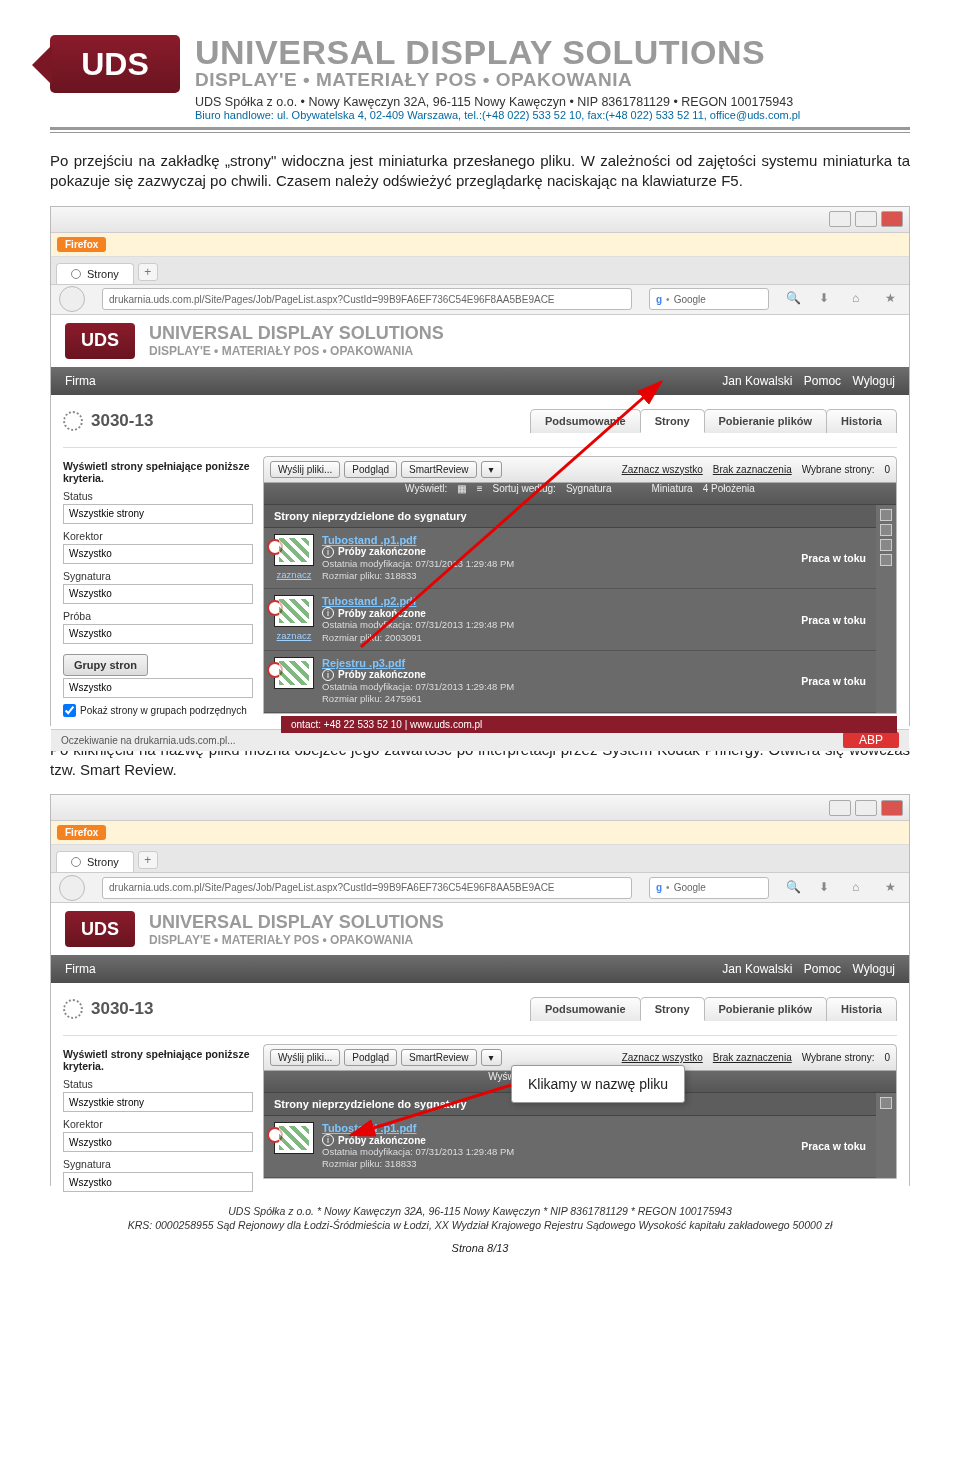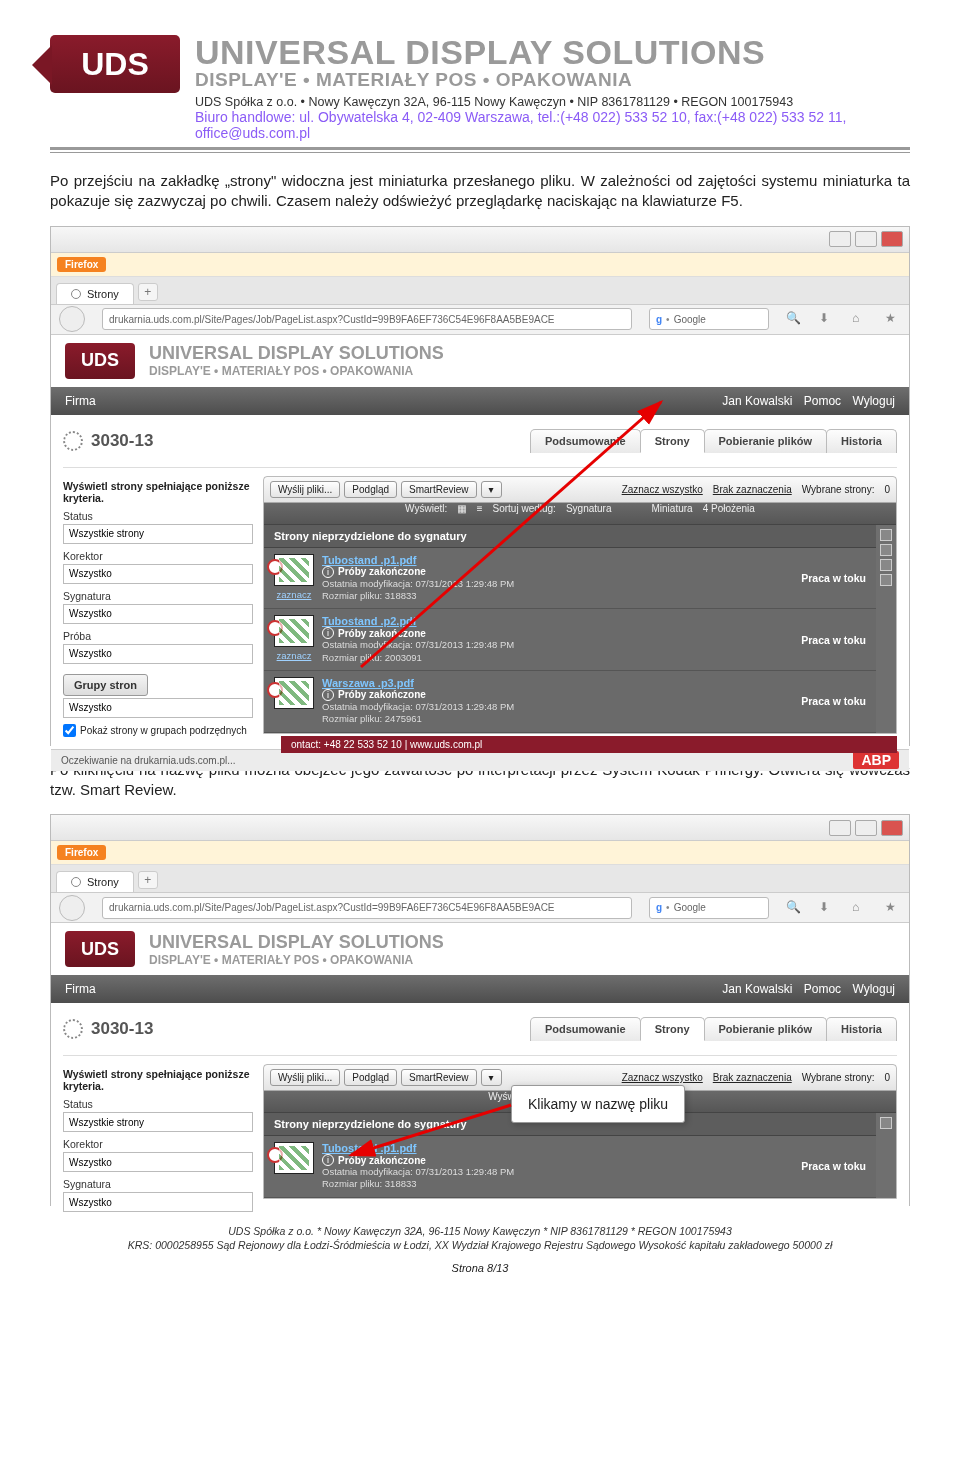--- a/index.html
+++ b/index.html
@@ -5,21 +5,21 @@
   * { box-sizing: border-box; margin: 0; padding: 0; }
   body { width: 960px; margin: 0 auto; font-family: Arial, sans-serif; font-size: 12px; color: #222; background: #fff; }
   .page { padding: 35px 50px 30px 50px; position: relative; }
   .letterhead { display: flex; align-items: flex-start; gap: 15px; border-bottom: 3px solid #999; padding-bottom: 6px; margin-bottom: 2px;}
   .uds-logo { flex: 0 0 130px; height: 58px; background: linear-gradient(#8a1b2b,#6a1420); border-radius: 5px; color:#fff; display:flex; align-items:center; justify-content:center; font-size:32px; font-weight:900; position:relative; }
   .uds-logo::before { content:""; position:absolute; left:-18px; top:10px; width:0;height:0; border-top:20px solid transparent; border-bottom:20px solid transparent; border-right:20px solid #7a1725; }
   .head-right { flex:1; }
   .title-big { font-size: 34px; font-weight: 900; color: #9a9a9a; letter-spacing: 0.5px; line-height: 1; }
   .title-sub { font-size: 19px; font-weight: 800; color: #9a9a9a; letter-spacing: 0.5px; }
   .legal1 { font-size: 12.5px; color:#333; margin-top:4px; }
-  .legal2 { font-size: 14px; color:#8b5cf6; }
+  .legal2 { font-size: 11px; color:#0369a1; }
   .hr2 { border-top: 1px solid #999; margin-bottom: 18px;}
   .bodytext { font-size: 15px; line-height: 1.35; text-align: justify; margin: 14px 0 14px 0; }
   .shot { border: 1px solid #bbb; background:#f4f4f4; margin: 6px 0 14px 0; width: 860px; position: relative; }
   .winbar { height: 26px; background: linear-gradient(#f7f7f7,#e6e6e6); border-bottom:1px solid #ccc; display:flex; align-items:center; justify-content:flex-end; padding:0 6px; gap:4px;}
   .winbox{width:22px;height:16px;border:1px solid #aaa;border-radius:2px;background:#eee;}
   .winbox.red{background:#d9534f;}
   .ffbar { height:24px; background:#fff4d8; border-bottom:1px solid #ddd; display:flex; align-items:center; padding:2px 6px;}
   .ff-btn{ background:#f58220; color:#fff; font-size:10px; font-weight:bold; padding:2px 8px; border-radius:3px;}
   .tabbar { height:28px; background:#e7e7e7; border-bottom:1px solid #ccc; display:flex; align-items:flex-end;}
   .tab{background:#fff;border:1px solid #ccc; border-bottom:none;border-radius:4px 4px 0 0; padding:4px 14px; font-size:11px; margin-left:5px; display:flex; gap:6px; align-items:center;}
@@ -243,21 +243,21 @@
                   <div class="statuscol">Praca w toku</div>
                 </div>
                 <div class="rp-row">
                   <div class="thumbcol">
                     <div style="display:flex;flex-direction:column;align-items:center;">
                       <div class="thumb">
                           <div class="clk"></div>
                         </div>
                     </div>
                     <div>
-                      <div class="fname">Warszawa .p3.pdf</div>
+                      <div class="fname">Rejestru .p3.pdf</div>
                       <div style="display:flex;gap:4px;align-items:center;">
                           <span style="display:inline-block;width:12px;height:12px;border:1px solid #fff;border-radius:50%;color:#fff;text-align:center;line-height:11px;font-size:9px;">i</span>
                           <span class="proby">Próby zakończone</span>
                         </div>
                       <div class="meta">Ostatnia modyfikacja: 07/31/2013 1:29:48 PM</div>
                       <div class="meta">Rozmiar pliku: 2475961</div>
                     </div>
                   </div>
                   <div class="statuscol">Praca w toku</div>
                 </div>
@@ -271,21 +271,21 @@
             </div>
           </div>
         </div>
         <div class="contactbar" style="position:absolute;left:230px;right:12px;bottom:-4px;">
             <span>ontact: +48 22 533 52 10  |  www.uds.com.pl</span>
           </div>
       </div>
     </div>
     <div class="statusbar">
       <span>Oczekiwanie na drukarnia.uds.com.pl...</span>
-      <span style="background:#d33;color:#fff;padding:1px 8px;border-radius:2px;font-size:14px;font-weight:bold;">ABP</span>
+      <span style="background:#d33;color:#fff;padding:1px 16px;border-radius:2px;font-size:12px;">ABP</span>
     </div>
 
     <svg class="arrow" style="left:280px;top:160px;width:360px;height:290px;">
       <defs>
           <marker id="ah1" markerWidth="10" markerHeight="10" refX="8" refY="3" orient="auto">
             <path d="M0,0 L0,6 L9,3 z" fill="#e60000"></path>
           </marker>
         </defs>
       <line x1="30" y1="280" x2="330" y2="15" stroke="#e60000" stroke-width="3" marker-end="url(#ah1)"></line>
     </svg>

